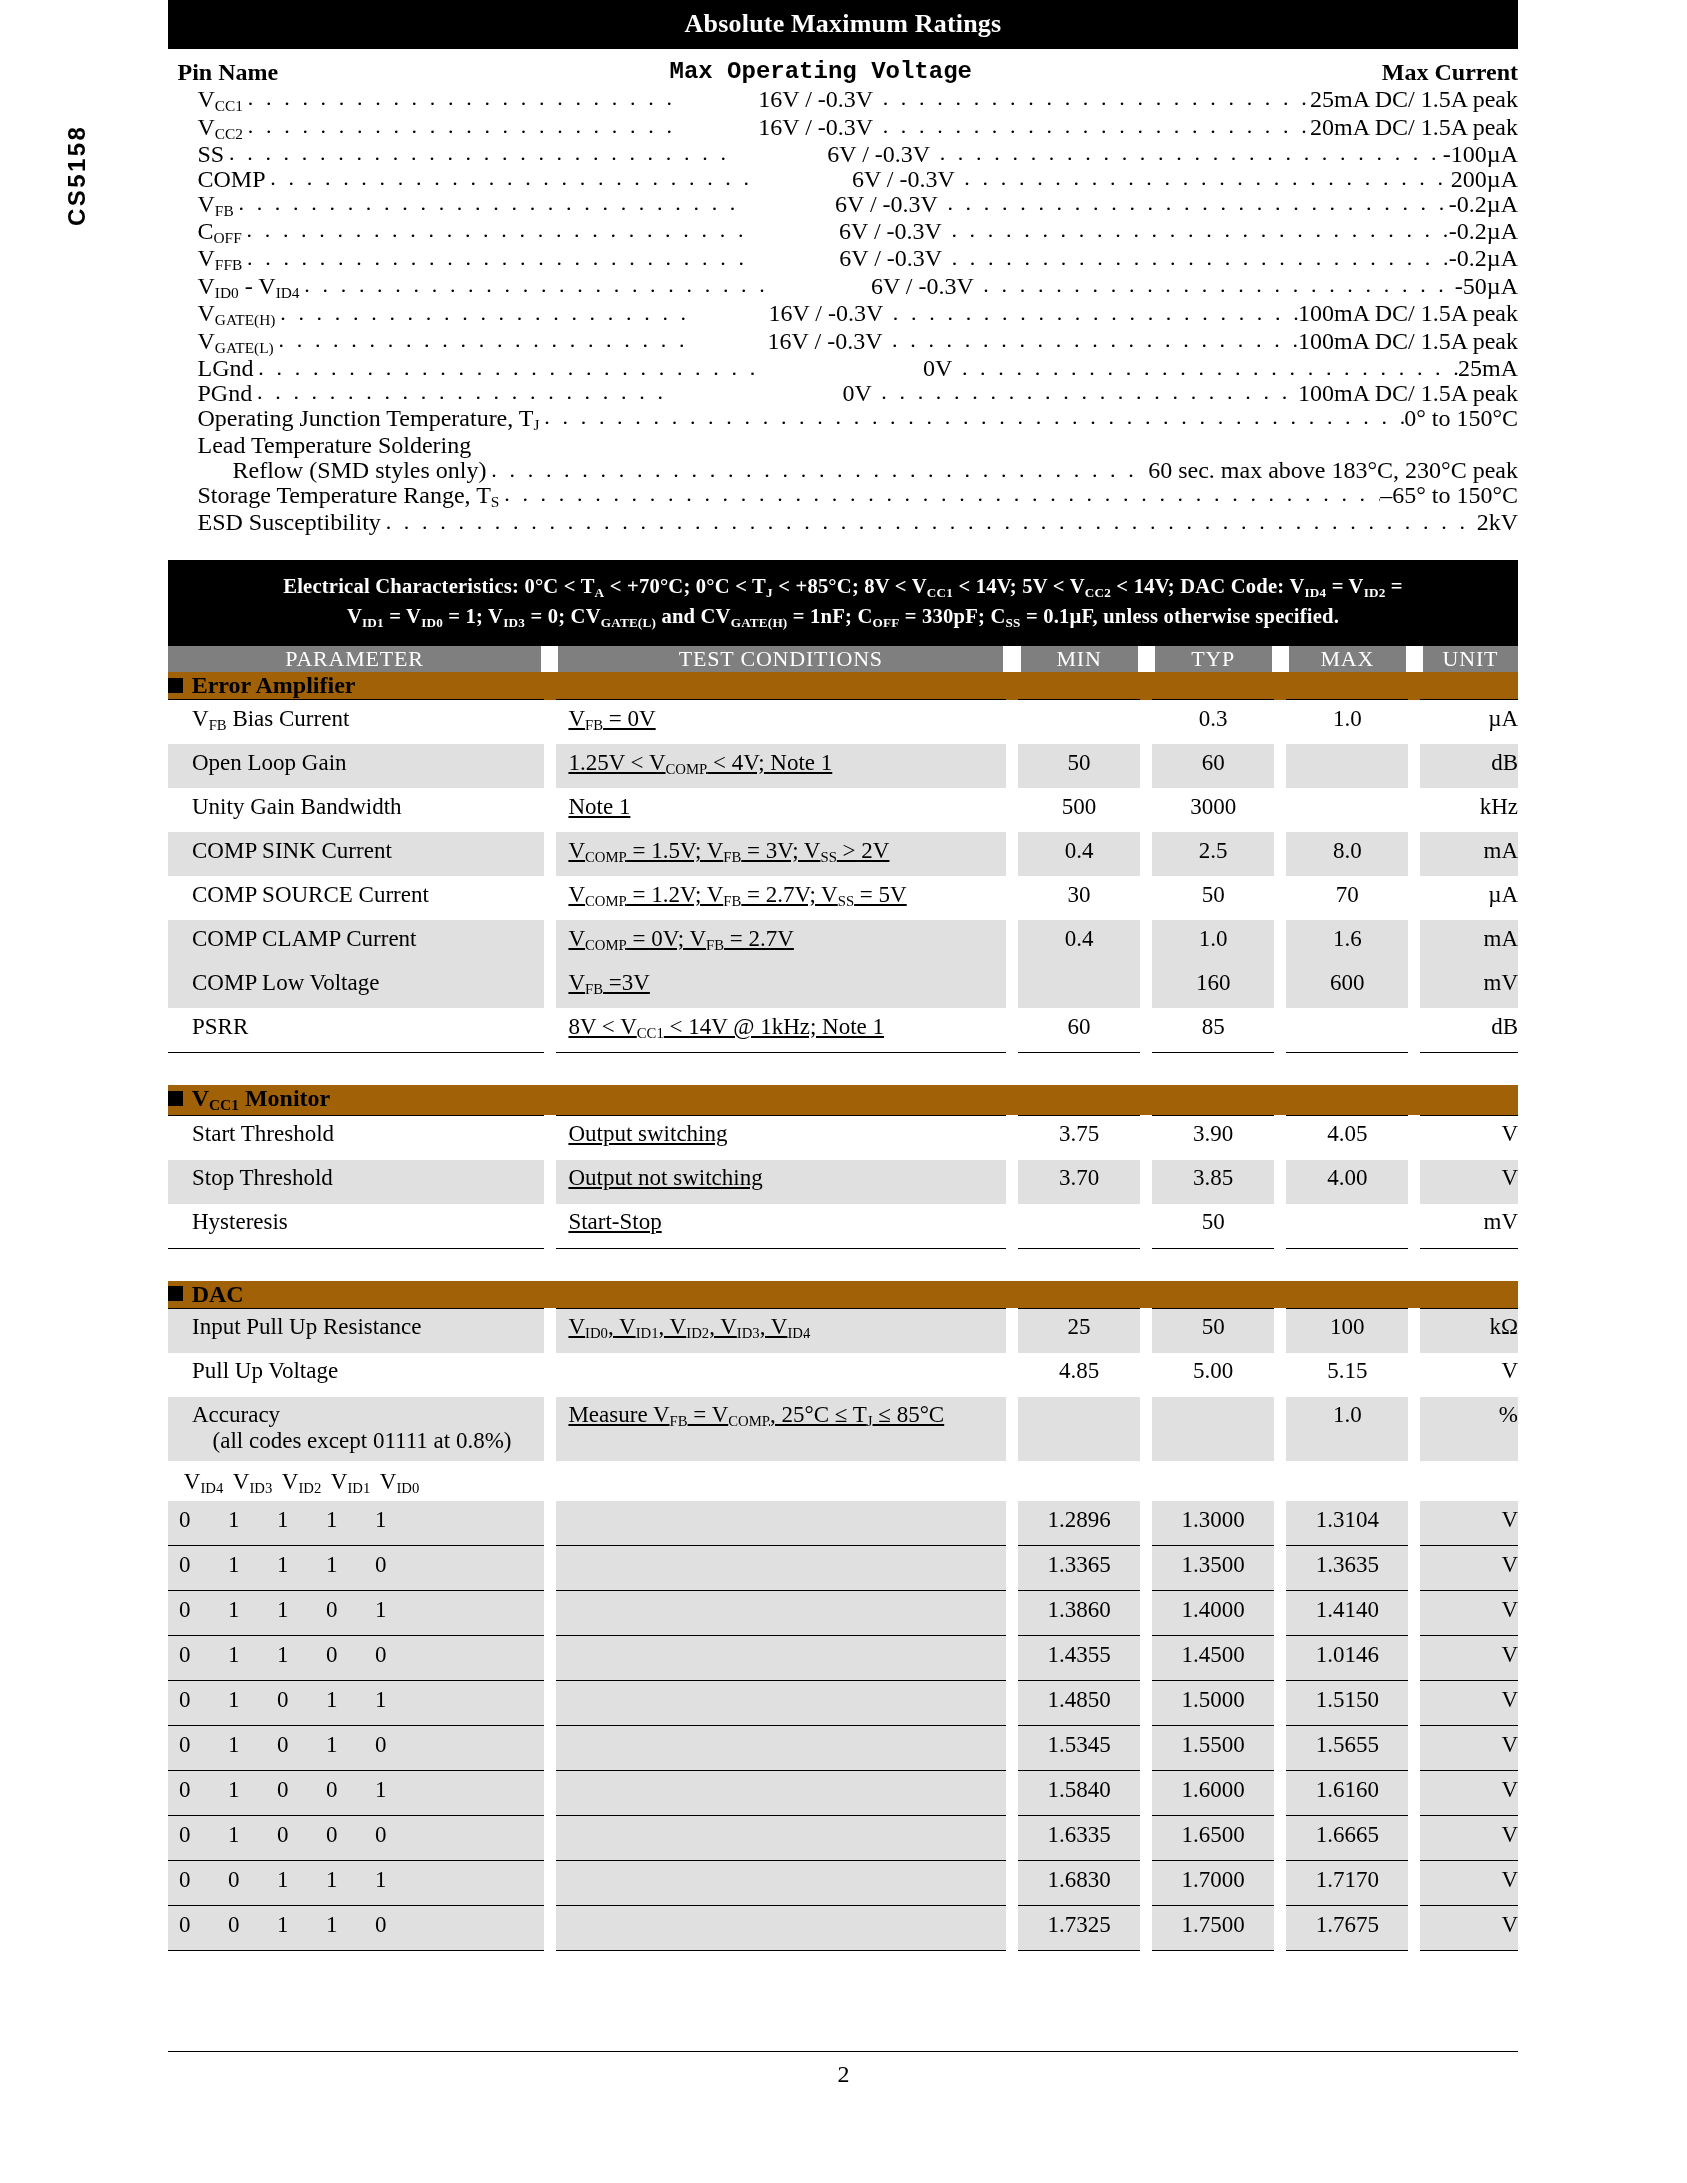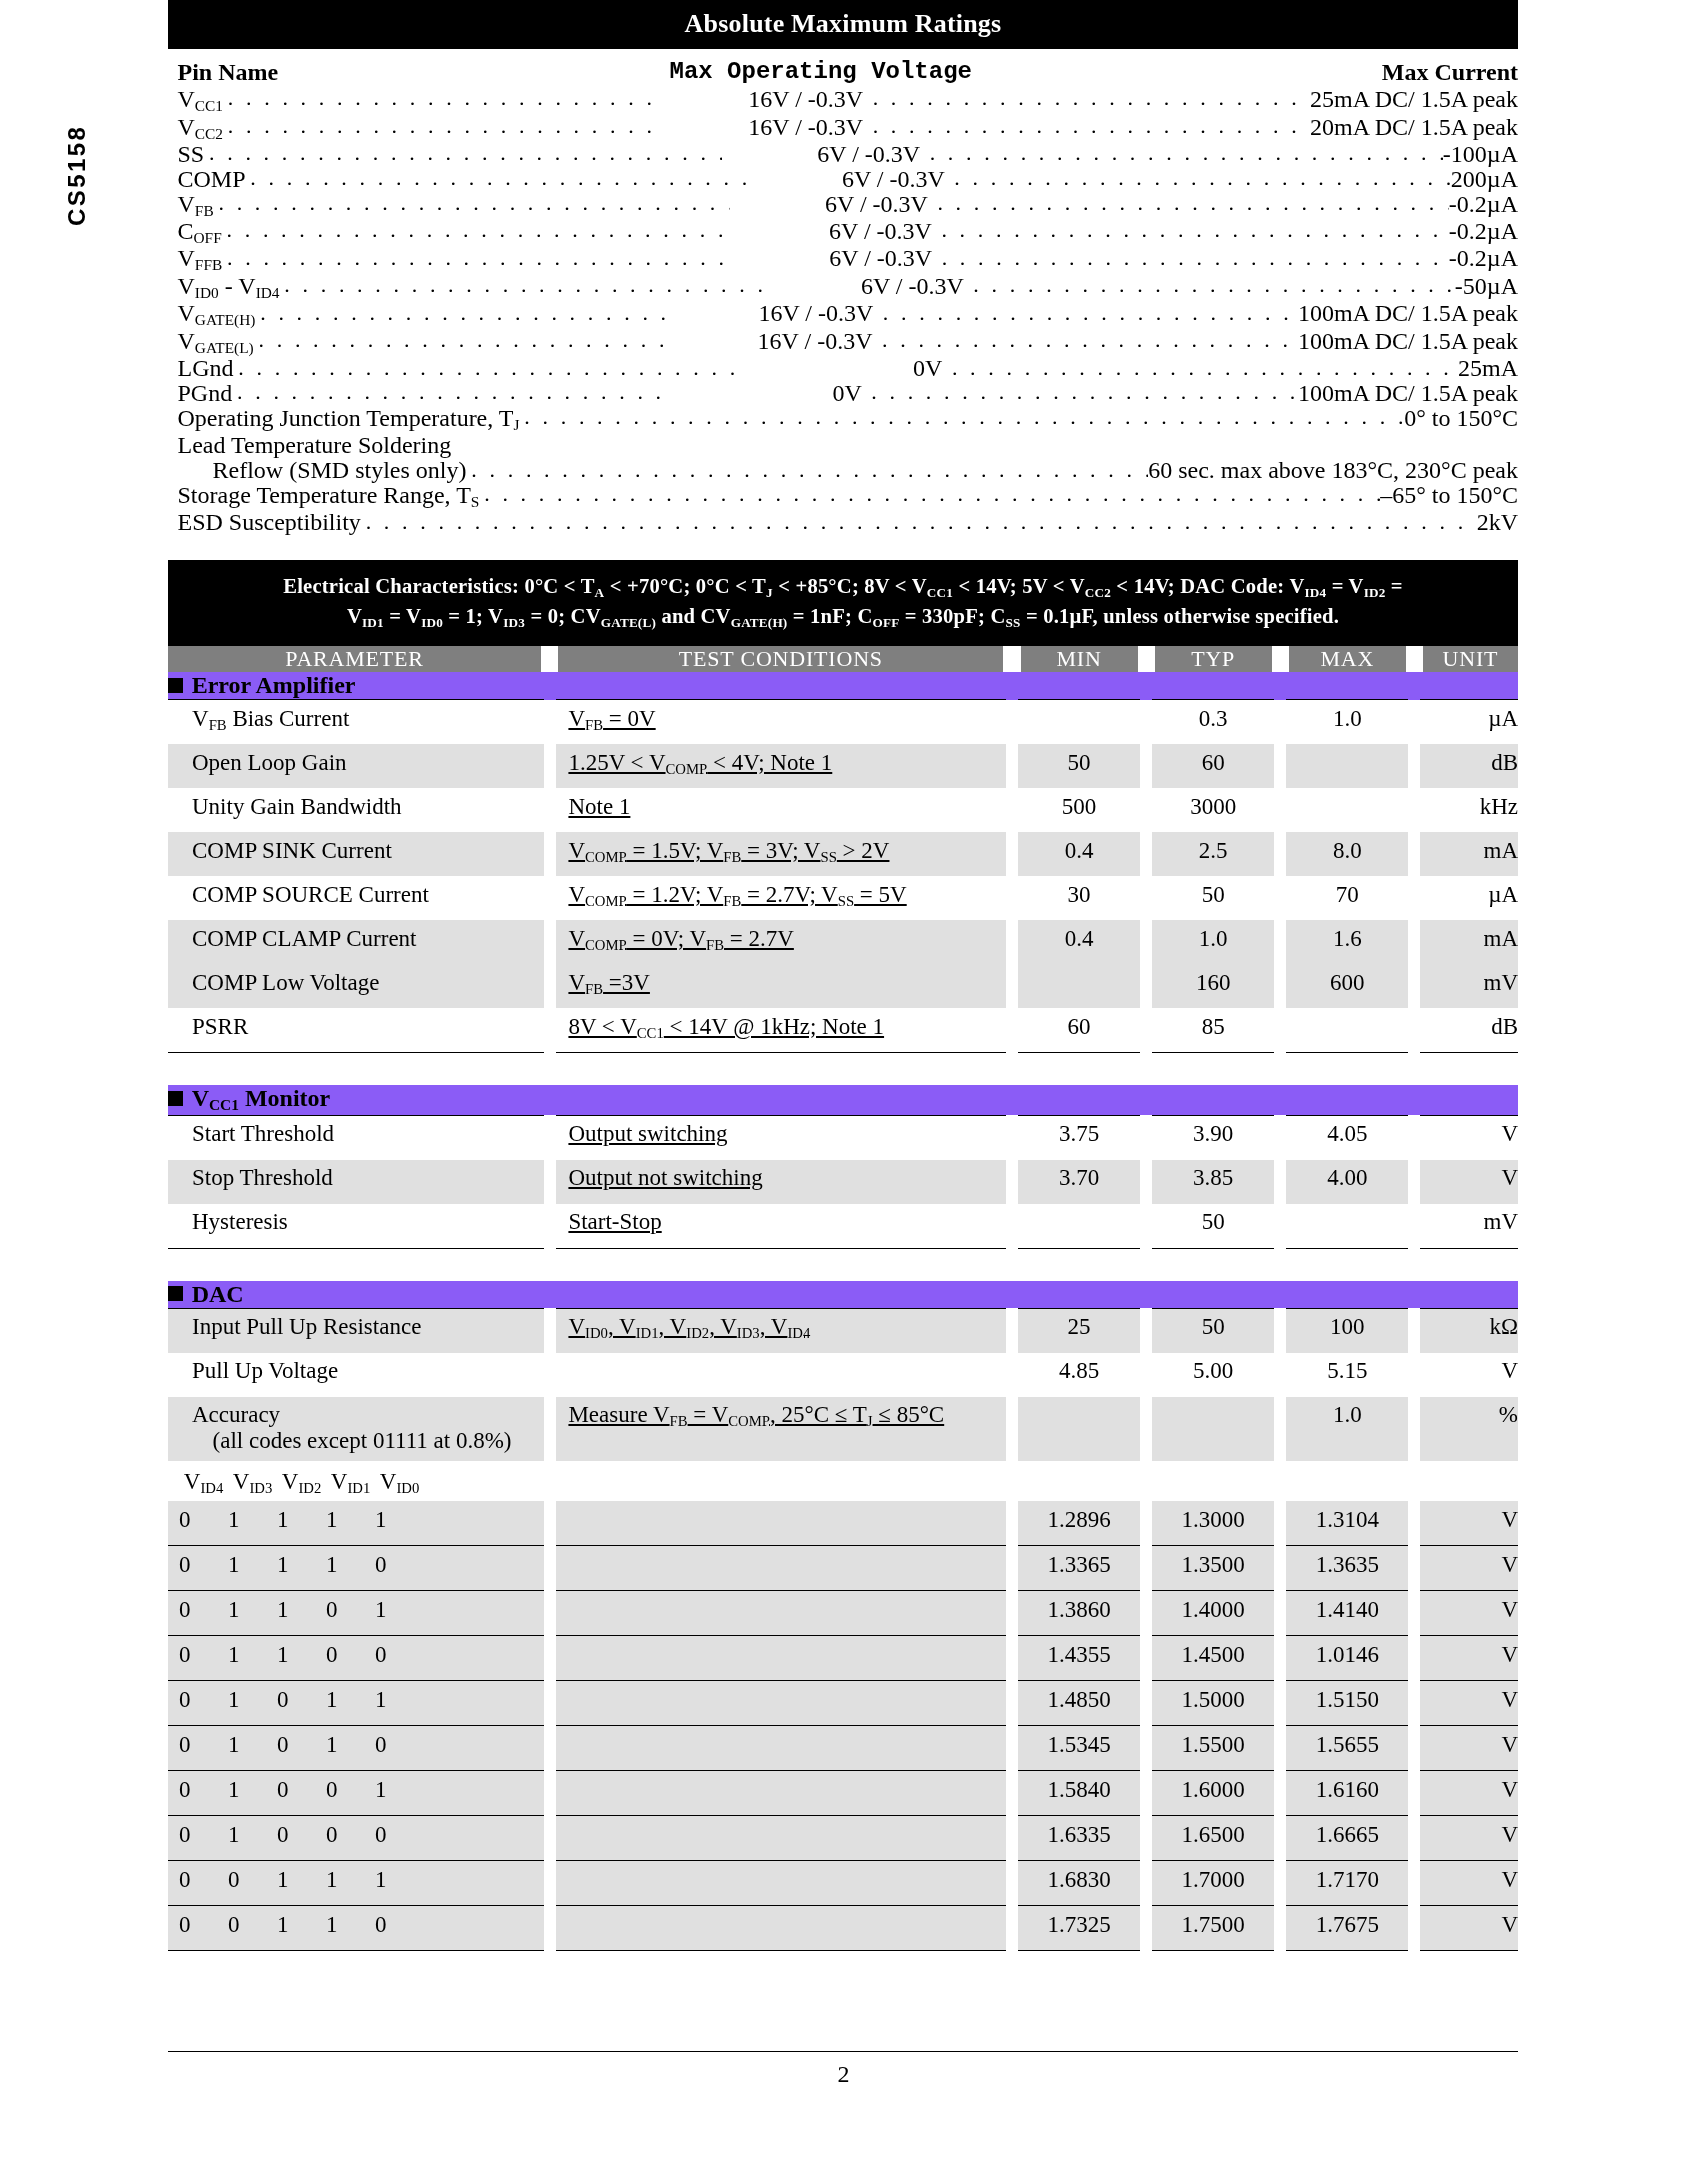--- a/index.html
+++ b/index.html
@@ -83,20 +83,21 @@
   }
   .amr-head .c1 { width: 492px; }
   .amr-head .c2 { width: 508px; font-family: Liberation Mono, monospace; }
   .amr-head .c3 { flex: 1; text-align: right; }
 
   .amr-row {
     display: flex;
     align-items: baseline;
     margin-bottom: 0.8px;
     white-space: nowrap;
+    margin-left: 20px;
   }
   .amr-name {
     flex: 0 0 auto;
     padding-right: 4.8px;
   }
   .amr-lead {
     flex: 1 1 auto;
     overflow: hidden;
     white-space: nowrap;
     letter-spacing: 3.6px;
@@ -156,21 +157,21 @@
   }
   .colhdr td:last-child { border-right: none; }
 
   .spacer td { height: 20.6px; background: #ffffff; border: none; }
 
   .group-row td {
     font-weight: bold;
     font-size: 24px;
     padding: 6.4px 0 8px 6.4px;
     border: none;
-    background: #8b5cf6;
+    background: #a16207;
   }
   .sq {
     display: inline-block;
     width: 15px; height: 15px;
     background: #000;
     margin-right: 8.7px;
     vertical-align: 0.8px;
   }
 
   .topline td { border-top: 1.6px solid #000; height: 0; padding: 0; }

